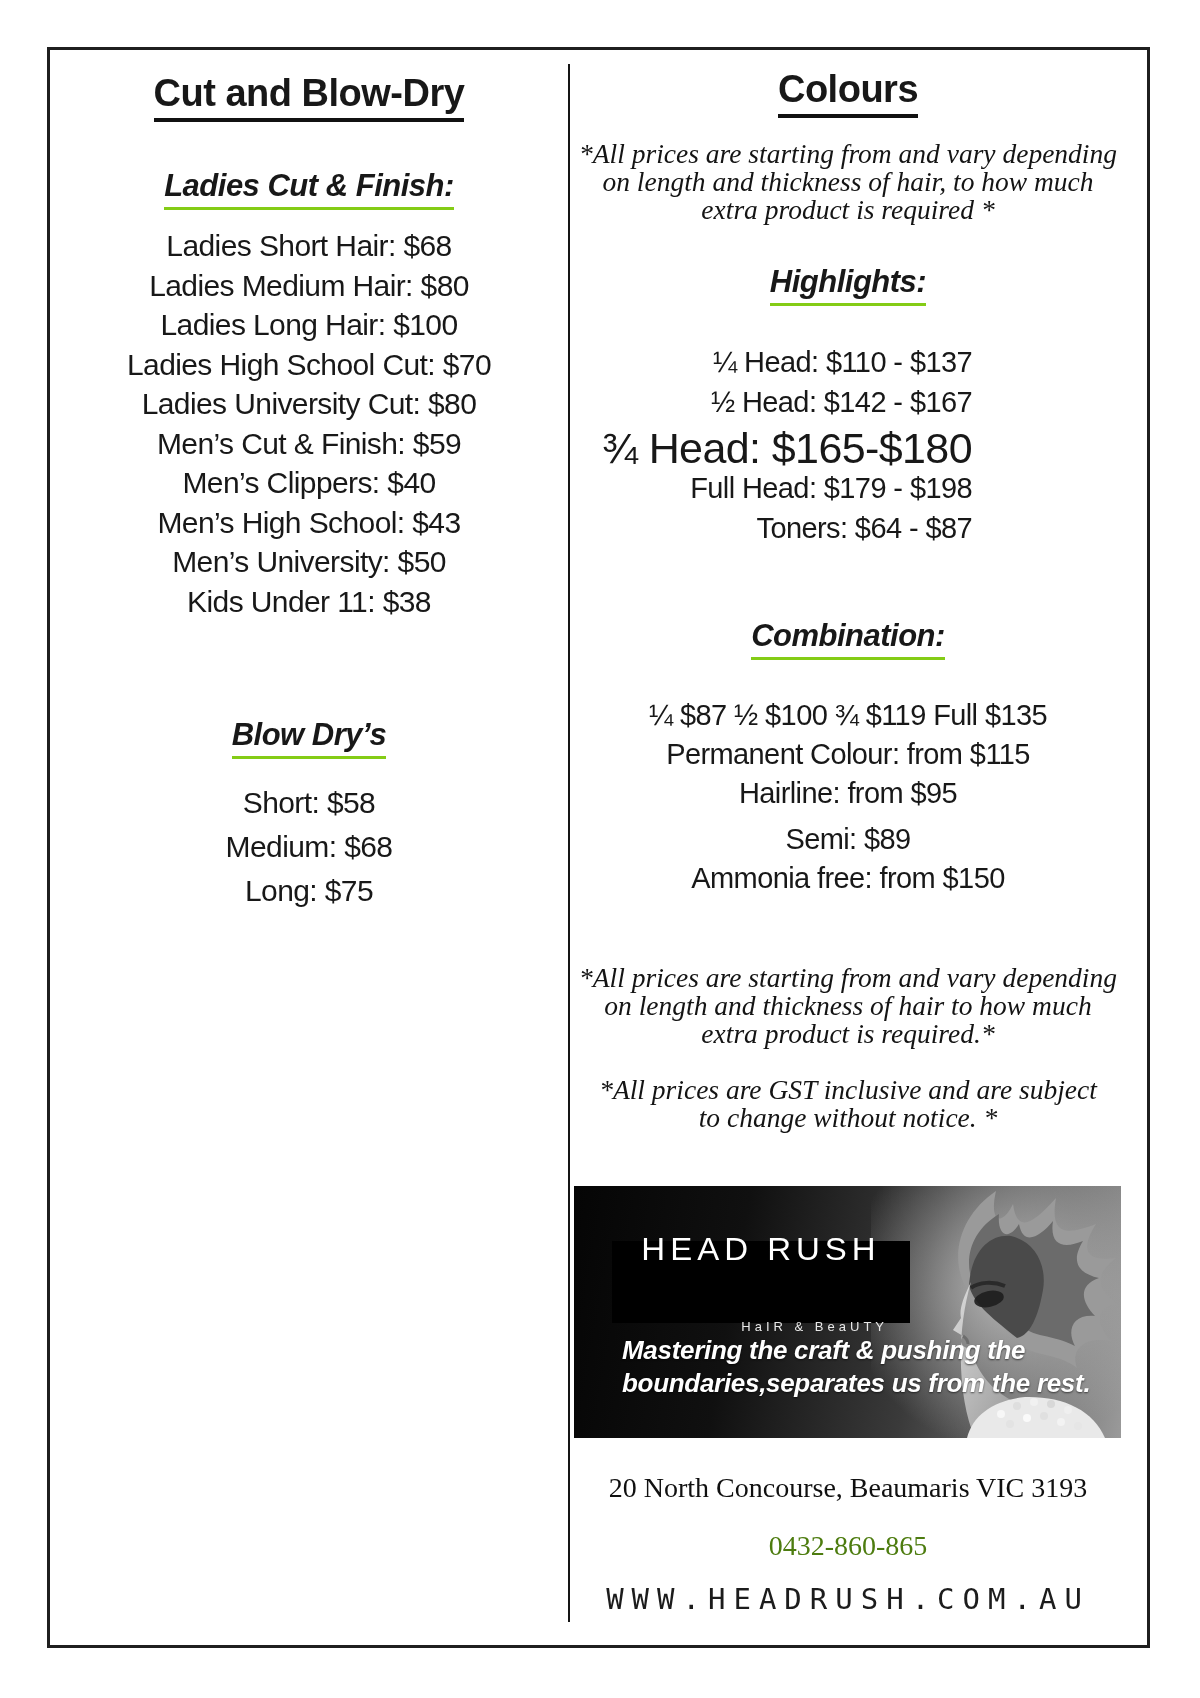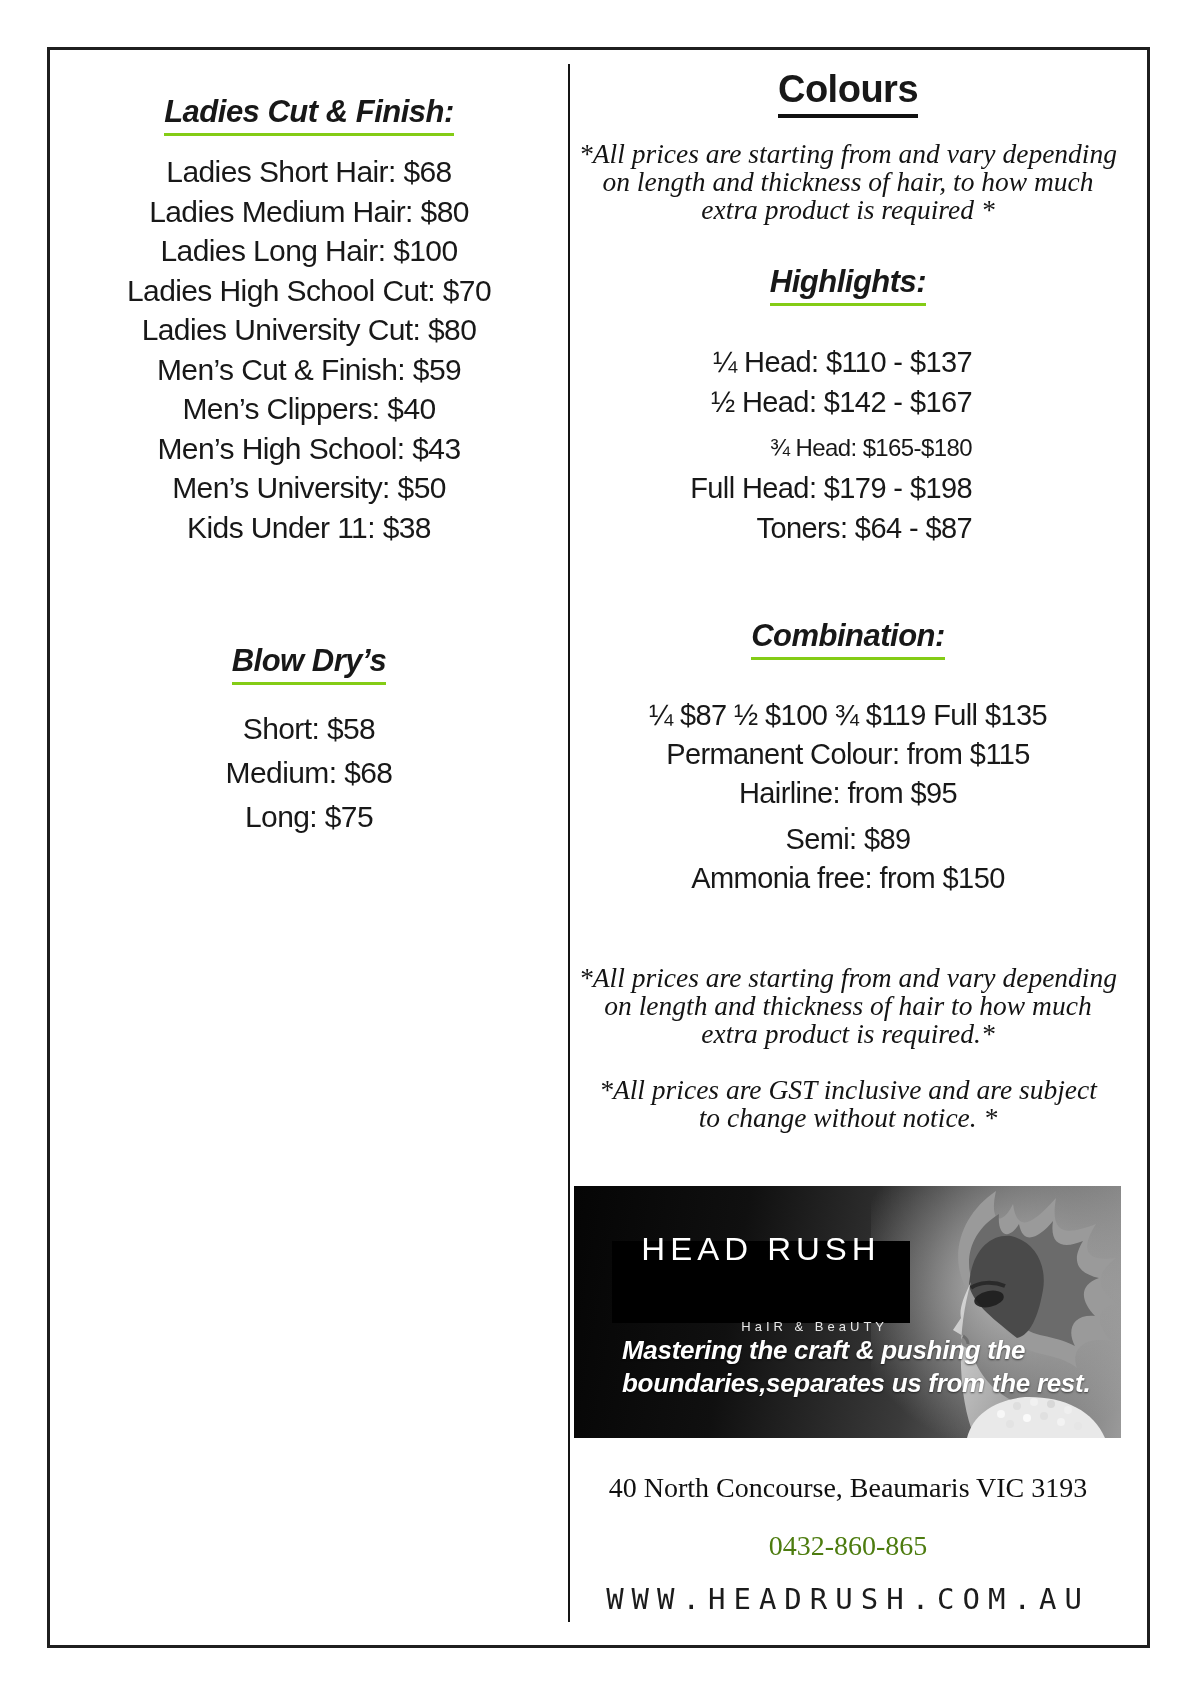--- a/index.html
+++ b/index.html
@@ -37,21 +37,21 @@
   .disclaimer{
     font-family:"Liberation Serif", serif;font-style:italic;
     font-size:27.5px;line-height:28px;color:#141414;
   }
   .disc-top{margin-top:22px;}
   .hl-heading{margin-top:40px;}
   .hl-list{
     margin-top:36px;text-align:right;padding-right:152px;
     font-size:29px;line-height:40px;letter-spacing:-0.6px;
   }
-  .hl-big{font-size:24px;padding-top:6px;display:block;}
+  .hl-big{font-size:43px;padding-top:6px;display:block;}
   .comb-heading{margin-top:70px;}
   .comb-list{margin-top:36px;font-size:29px;line-height:39px;letter-spacing:-0.6px;}
   .comb-gap{display:block;padding-top:7px;}
   .disc-mid{margin-top:66px;}
   .disc-gst{margin-top:28px;}
 
   .banner{
     position:relative;margin:54px auto 0 2px;width:547px;height:252px;
     background:linear-gradient(100deg,#050505 0%,#101010 30%,#3a3a3a 62%,#6f6f6f 85%,#9a9a9a 100%);
     overflow:hidden;text-align:left;
@@ -82,20 +82,23 @@
     font-size:29px;letter-spacing:8px;color:#1c1c1c;white-space:nowrap;
   }
 </style>
 </head>
 <body>
 
 <div class="page-border"></div>
 <div class="divider"></div>
 
 <div class="col col-left">
+  <div class="main-title">
+    <span class="u">Cut and Blow-Dry</span>
+  </div>
 
   <div class="sub-heading cut-sub">
     <span class="u">Ladies Cut &amp; Finish:</span>
   </div>
 
   <div class="cut-list">
     <div>Ladies Short Hair: $68</div>
     <div>Ladies Medium Hair: $80</div>
     <div>Ladies Long Hair: $100</div>
     <div>Ladies High School Cut: $70</div>
@@ -207,16 +210,16 @@
       <div class="logo-title">HEAD RUSH</div>
       <div class="logo-sub">HaIR &amp; BeaUTY</div>
     </div>
 
     <div class="tagline">
       <span>Mastering the craft &amp; pushing the</span><br>
       <span>boundaries,separates us from the rest.</span>
     </div>
   </div>
 
-  <div class="address">40 North Concourse, Beaumaris VIC 3193</div>
+  <div class="address">20 North Concourse, Beaumaris VIC 3193</div>
   <div class="phone">0432-860-865</div>
   <div class="website">WWW.HEADRUSH.COM.AU</div>
 </div>
 
 </body></html>

